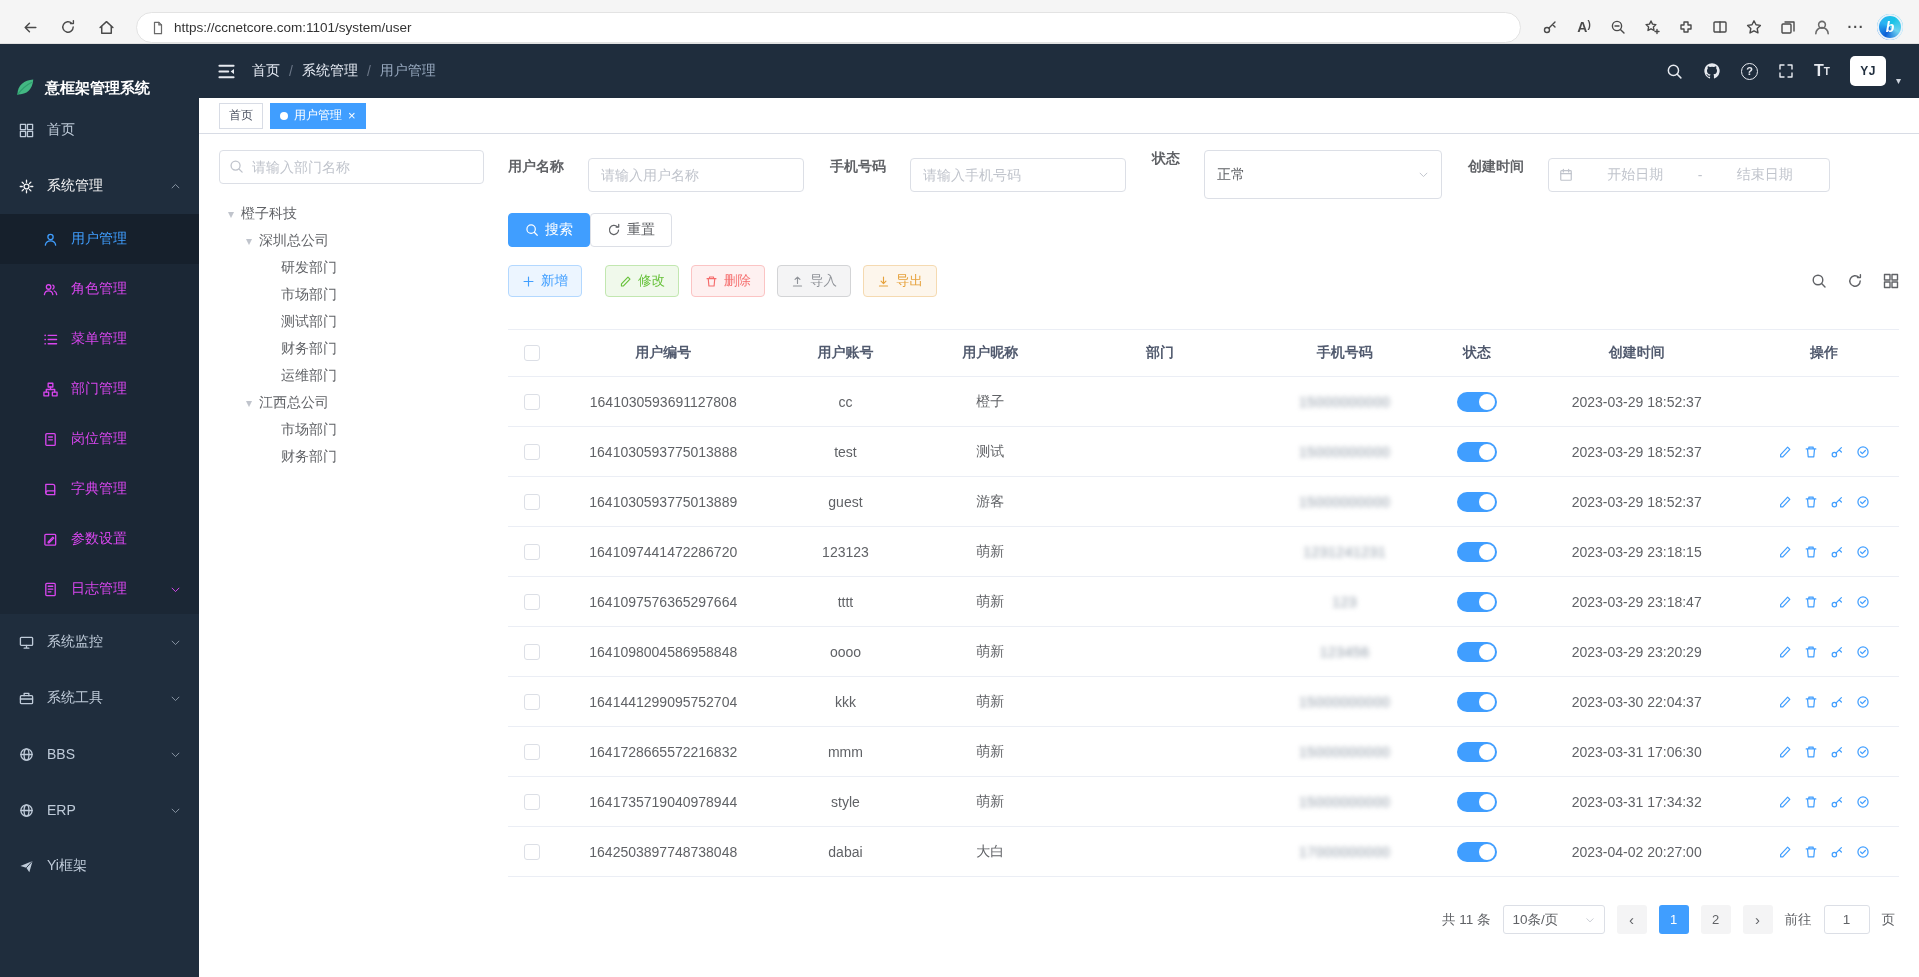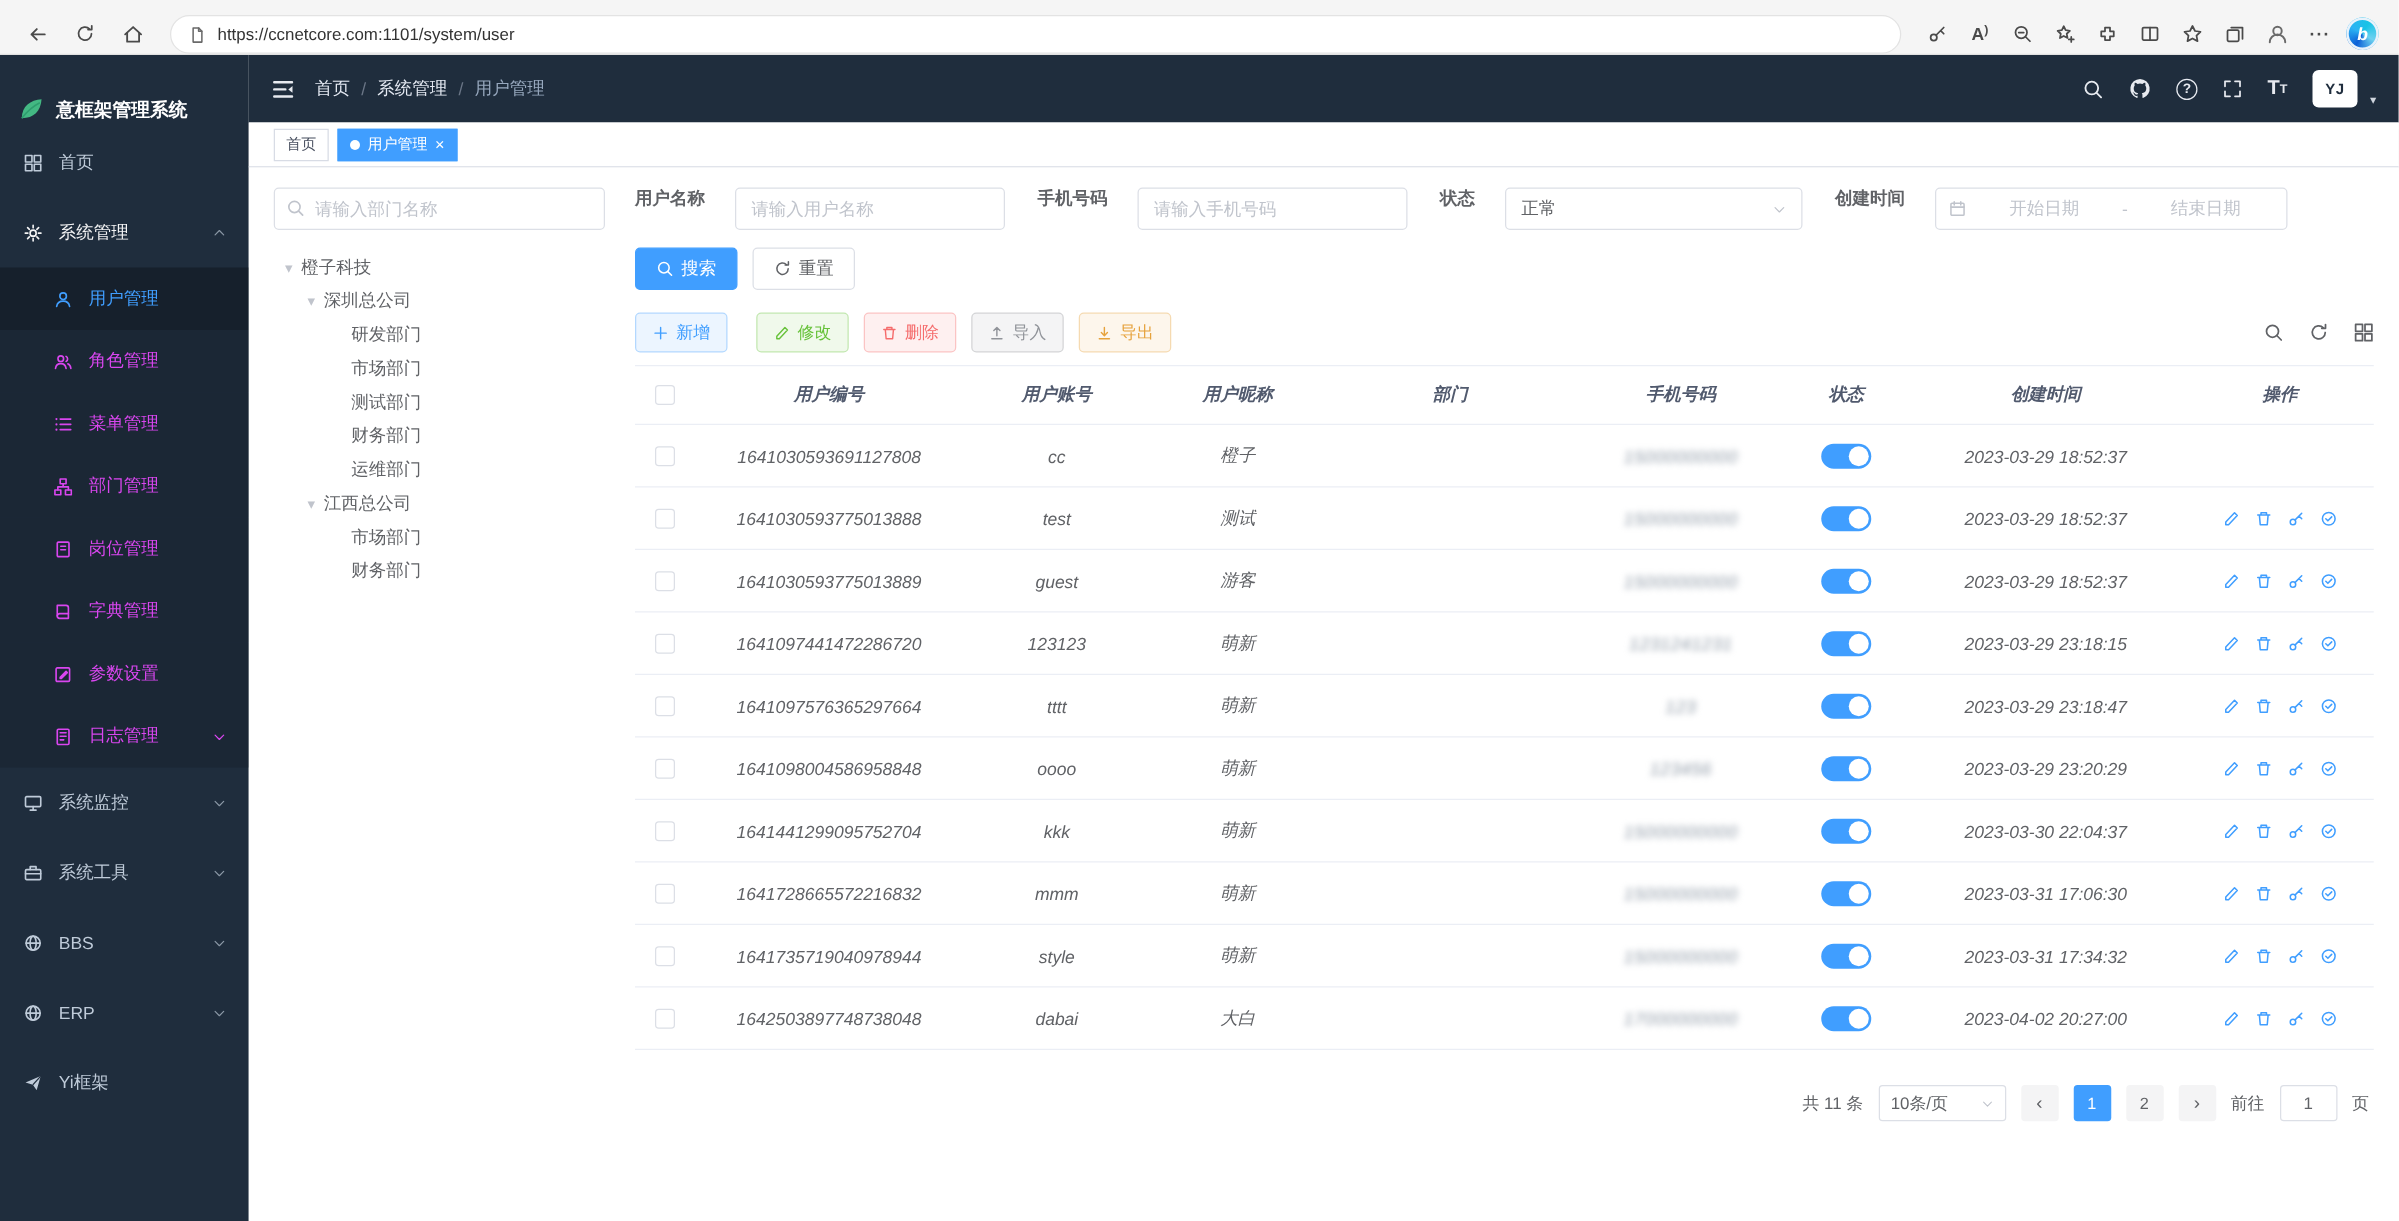--- a/index.html
+++ b/index.html
@@ -74,45 +74,45 @@
   .lvl2 { padding-left:62px; }
 
   .main-panel { flex:1; min-width:0; display:flex; flex-direction:column; }
 
   
   .filters { display:flex; align-items:center; gap:26px; flex-wrap:nowrap; }
   .f-group { display:flex; align-items:flex-start; gap:24px; }
   .f-label { font-weight:700; color:#606266; white-space:nowrap; }
   .f-input { height:34px; border:1px solid #dcdfe6; border-radius:4px; padding:0 12px; font-size:14px; color:#606266; outline:none; width:216px; font-family:inherit; }
   .f-input::placeholder { color:#c0c4cc; }
-  .f-select { width:238px; height:34px; border:1px solid #dcdfe6; border-radius:4px; display:flex; align-items:center; justify-content:space-between; padding:0 12px; color:#606266; cursor:pointer; }
+  .f-select { width:238px; height:49px; border:1px solid #dcdfe6; border-radius:4px; display:flex; align-items:center; justify-content:space-between; padding:0 12px; color:#606266; cursor:pointer; }
   .f-select .chev { color:#c0c4cc; }
   .f-daterange { width:282px; height:34px; border:1px solid #dcdfe6; border-radius:4px; display:flex; align-items:center; gap:8px; padding:0 10px; color:#c0c4cc; cursor:pointer; }
   .f-daterange .ph { flex:1; text-align:center; font-size:14px; }
   .f-daterange .sep { color:#c0c4cc; }
 
   
-  .action-row { margin-top:14px; display:flex; gap:12px; }
+  .action-row { margin-top:14px; display:flex; }
   .btn { height:34px; border-radius:4px; display:inline-flex; align-items:center; gap:6px; padding:0 16px; font-size:14px; cursor:pointer; border:1px solid transparent; font-family:inherit; }
   .btn-primary { background:#409eff; border-color:#409eff; color:#fff; }
   .btn-default { background:#fff; border-color:#dcdfe6; color:#606266; }
 
   
   .toolbar { margin-top:18px; display:flex; align-items:center; gap:12px; }
   .btn-sm { height:32px; padding:0 13px; font-size:13.5px; }
   .plain-blue   { background:#ecf5ff; border-color:#b3d8ff; color:#409eff; }
   .plain-green  { background:#f0f9eb; border-color:#c2e7b0; color:#67c23a;margin-left:11px; }
   .plain-red    { background:#fef0f0; border-color:#fbc4c4; color:#f56c6c; }
   .plain-info   { background:#f4f4f5; border-color:#d3d4d6; color:#909399; }
   .plain-orange { background:#fdf6ec; border-color:#f5dab1; color:#e6a23c; }
   .tool-icons { margin-left:auto; display:flex; align-items:center; gap:20px; color:#606266; }
   .tool-icons .tb-icon { color:#606266; }
 
   
-  .table { margin-top:10px; border-top:1px solid #ebeef5;font-style:italic; }
+  .table { margin-top:32px; border-top:1px solid #ebeef5; }
   .trow { display:flex; border-bottom:1px solid #ebeef5; }
   .cell { display:flex; align-items:center; justify-content:center; height:49px; font-size:14px; color:#606266; overflow:hidden; white-space:nowrap; }
   .thead .cell { height:46px; font-weight:700; color:#515a6e; }
   .c-check { width:48px; }
   .c-id { width:215px; }
   .c-account { width:150px; }
   .c-nick { width:140px; }
   .c-dept { width:200px; }
   .c-phone { width:170px; }
   .c-status { width:95px; }

